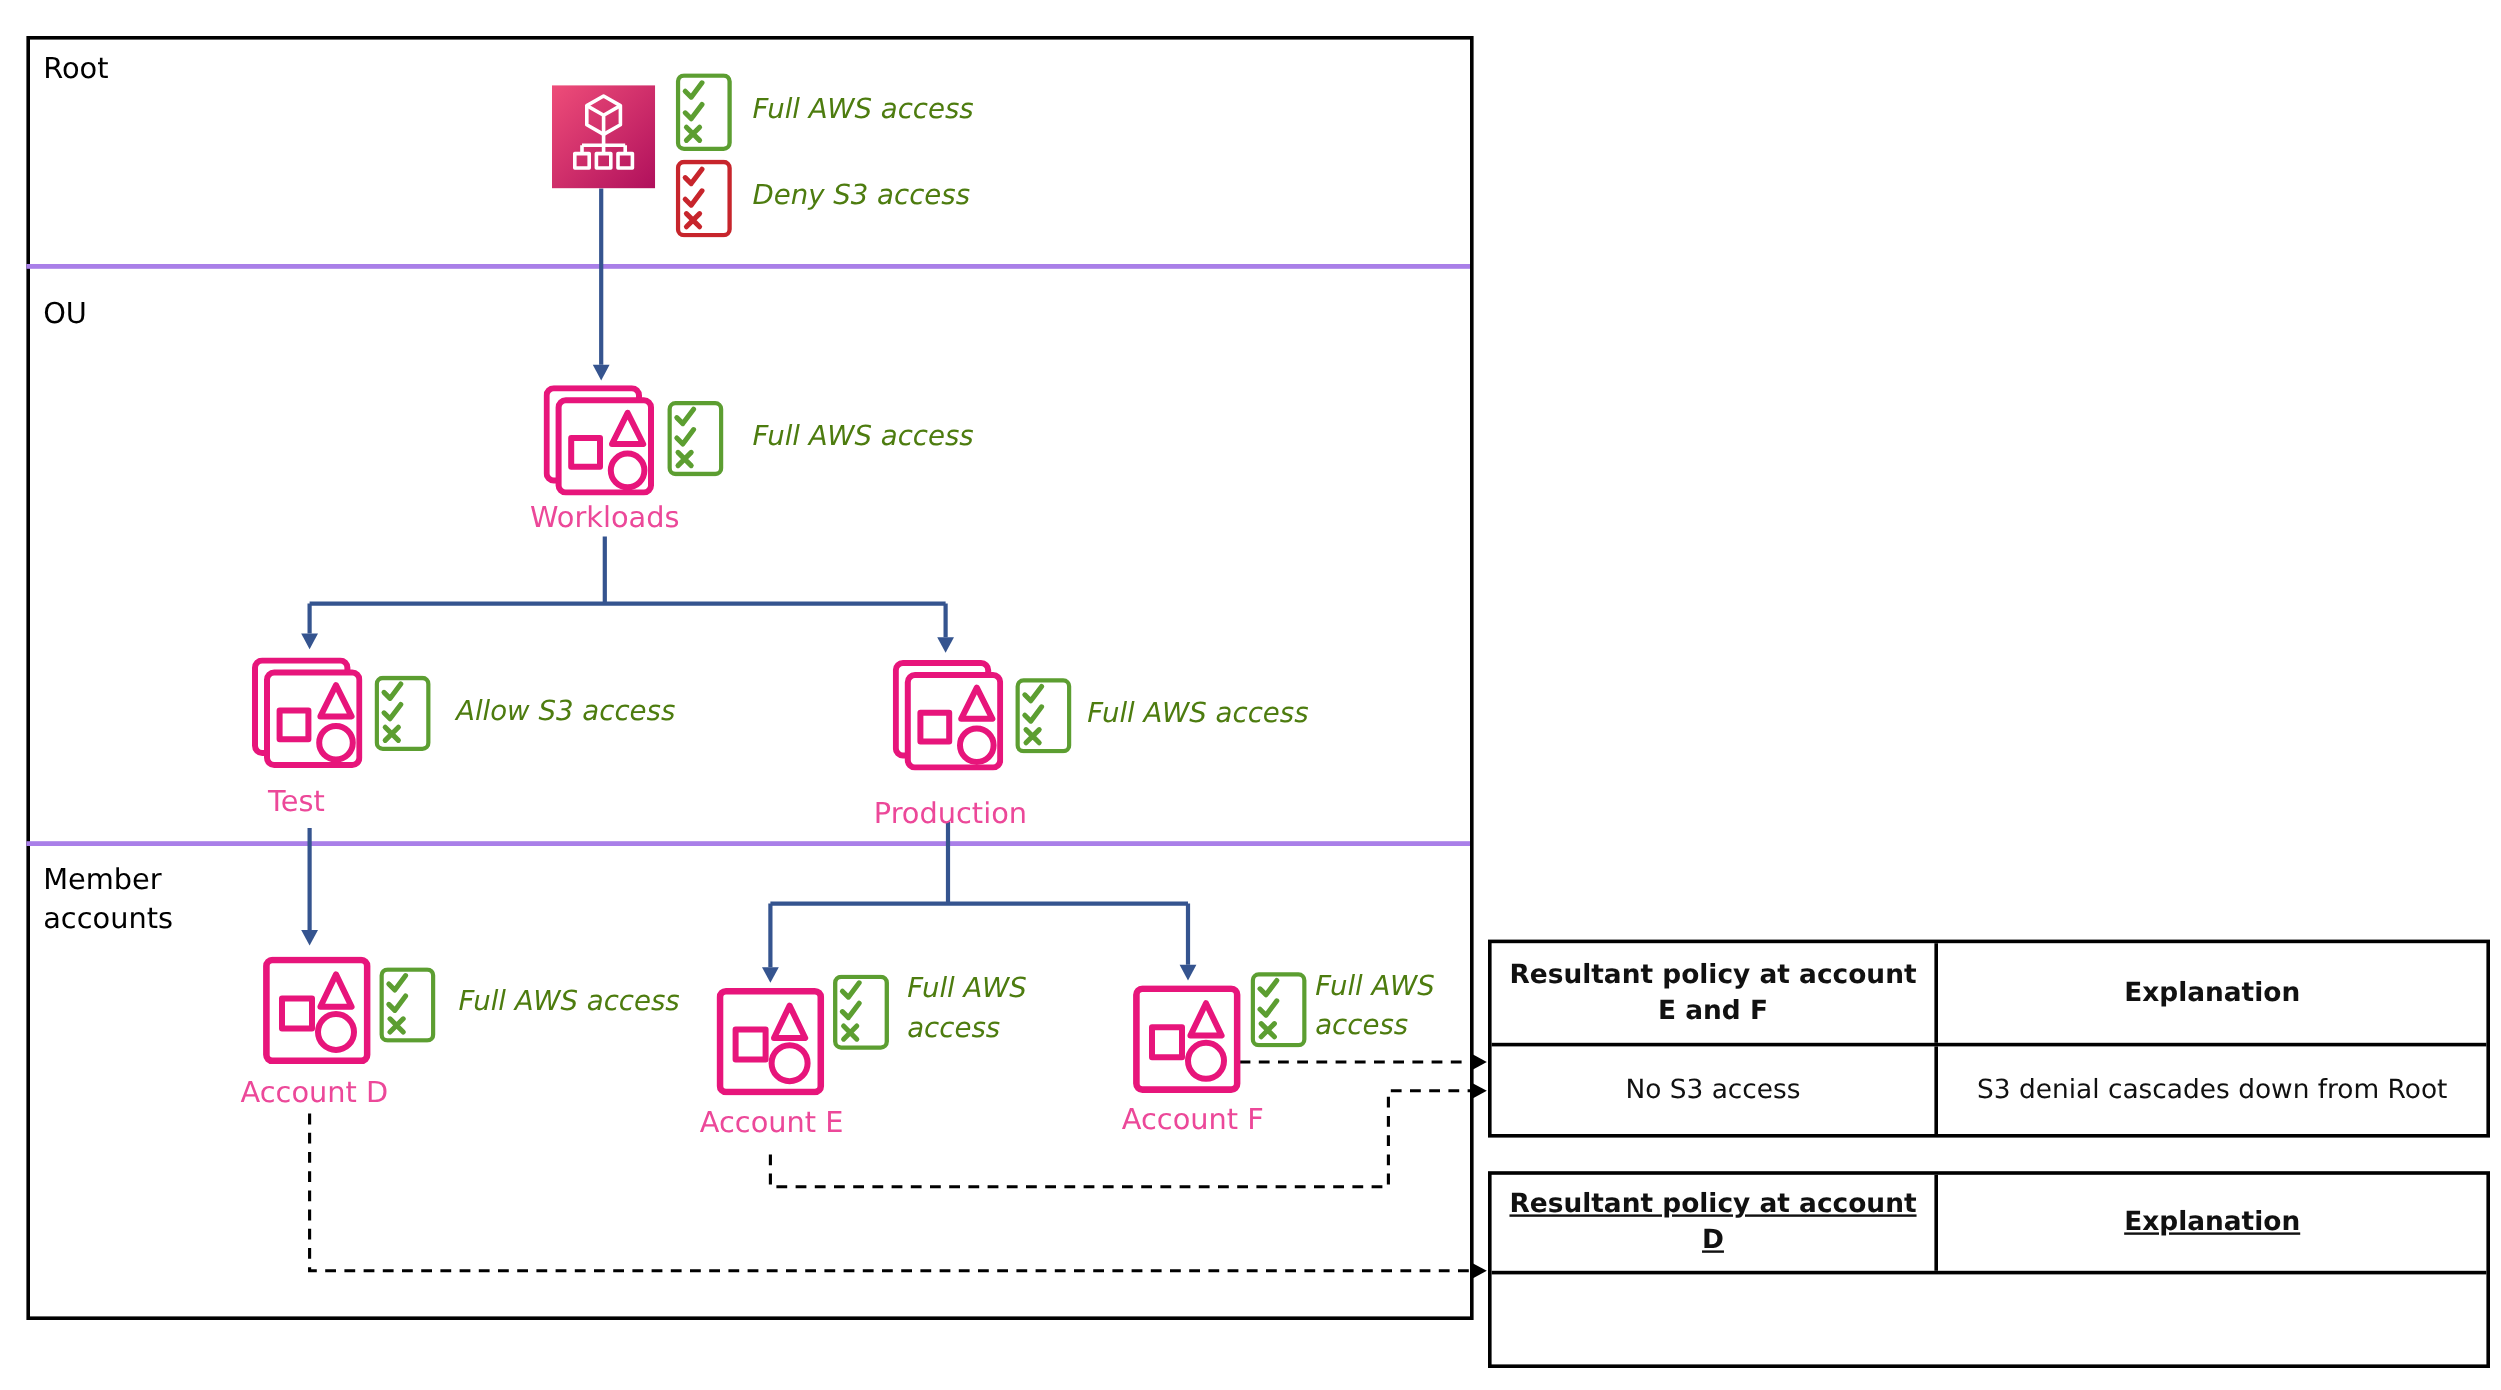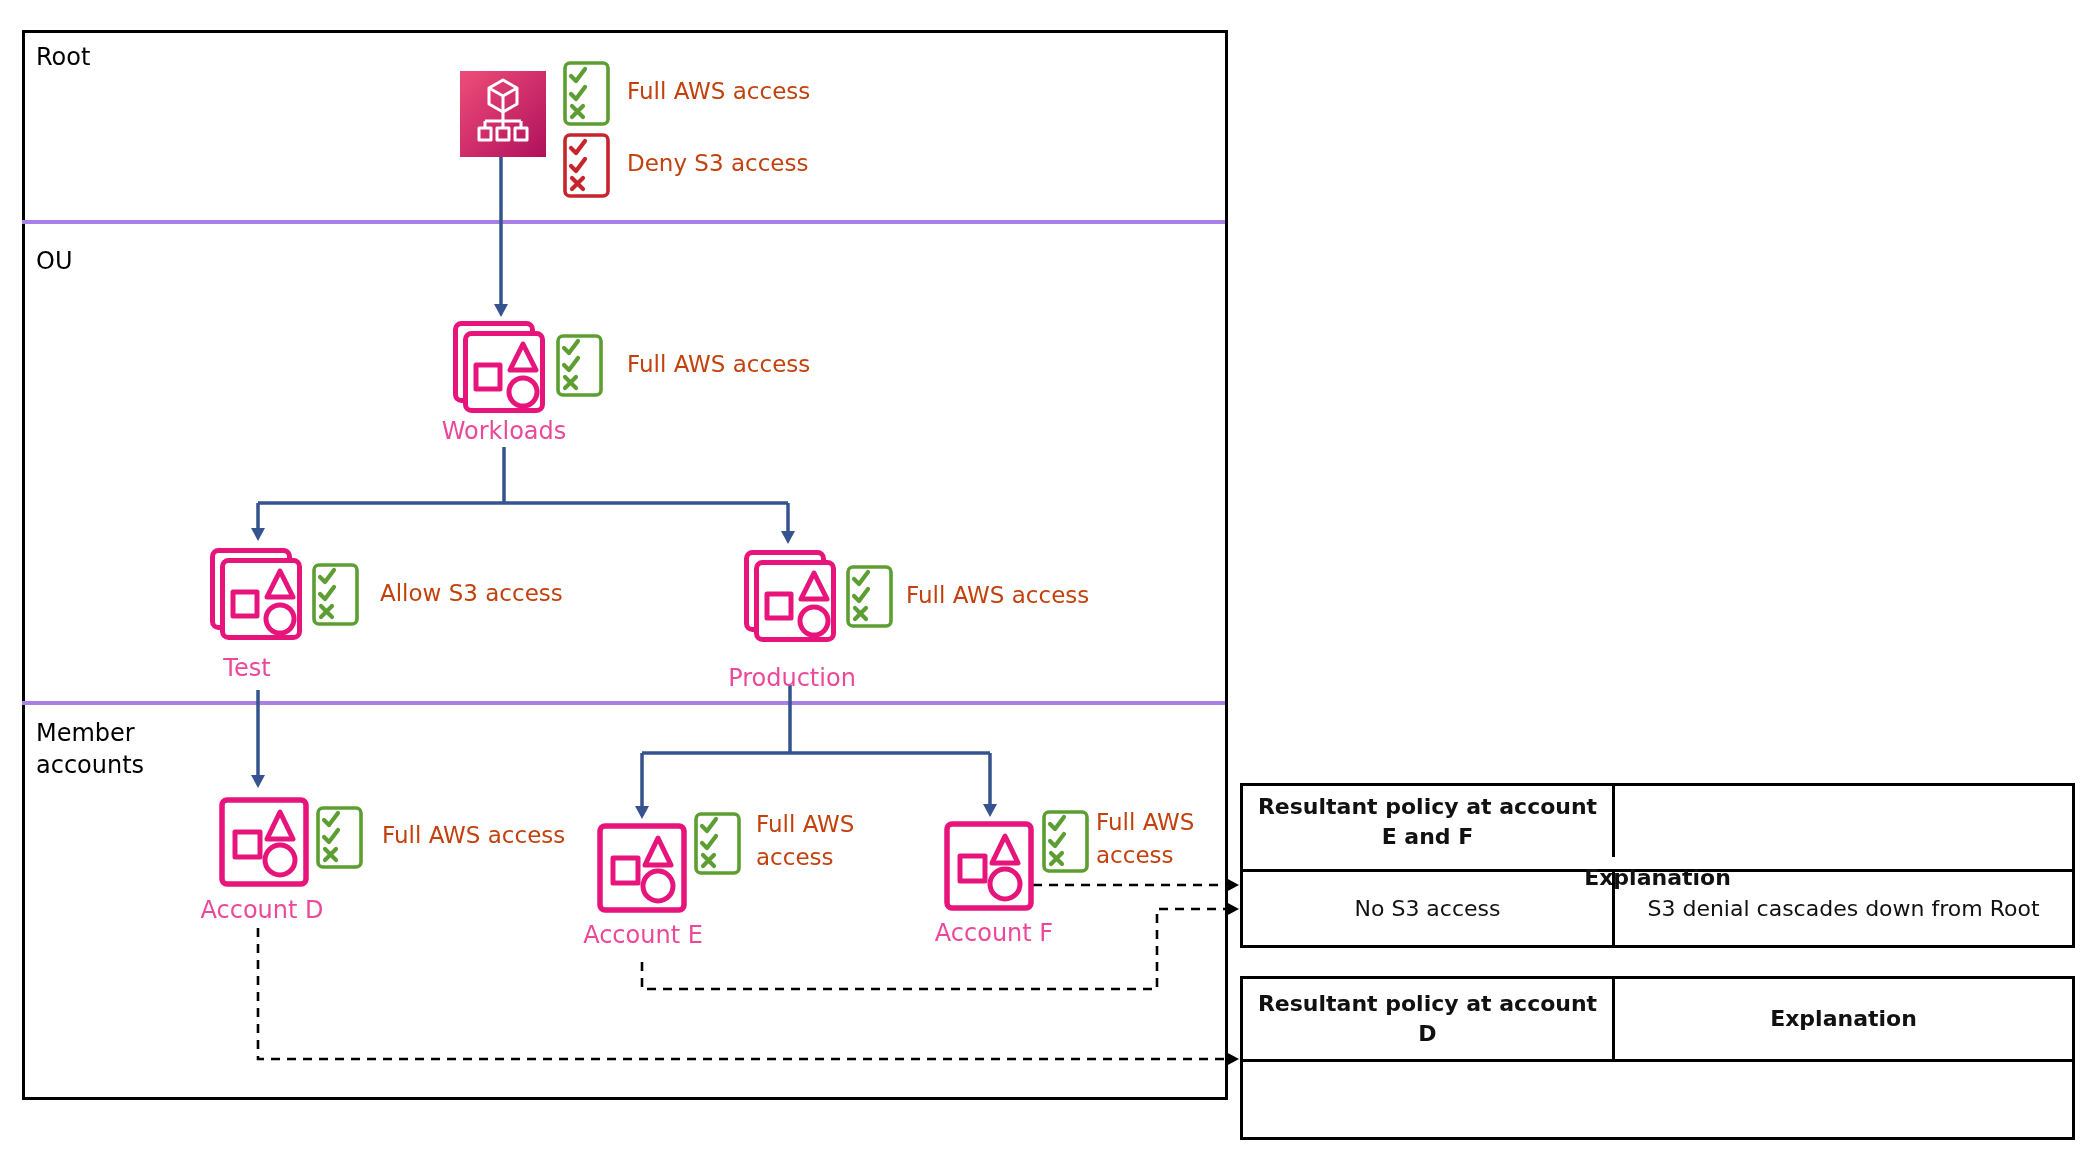--- a/index.html
+++ b/index.html
@@ -3,21 +3,21 @@
 <meta charset="utf-8">
 <style>
   html,body{margin:0;padding:0;background:#fff;}
   .canvas{
     position:relative;width:2084px;height:1158px;background:#fff;overflow:hidden;
     font-family:"DejaVu Sans","Liberation Sans",sans-serif;color:#111;
   }
   .outer-box{position:absolute;left:22px;top:30px;width:1200px;height:1064px;border:3px solid #000;background:transparent;}
   .divider{position:absolute;left:22px;width:1203px;height:4px;background:var(--purple,#A97FE8);}
   .section-label{position:absolute;font-size:24px;line-height:1.32;color:#000;}
-  .policy-text{position:absolute;font-size:23px;white-space:nowrap;color:#c2410c;}
+  .policy-text{position:absolute;font-size:23px;white-space:nowrap;color:#4d7c0f;font-style:italic;}
   .policy-text.wrap{white-space:normal;width:132px;line-height:1.42;}
   .node-label{position:absolute;font-size:24px;white-space:nowrap;transform:translateX(-50%);color:#ec4899;}
   svg{position:absolute;display:block;}
   .overlay{left:0;top:0;pointer-events:none;}
   
   .tbl{position:absolute;display:flex;flex-direction:column;border:3px solid #000;background:#fff;box-sizing:border-box;}
   .tbl .row{display:flex;flex:1;min-height:0;}
   .tbl .row.hdr{border-bottom:3px solid #000;flex:none;}
   .tbl .cell{display:flex;align-items:center;justify-content:center;text-align:center;
     font-size:22px;line-height:1.35;padding:6px 14px;box-sizing:border-box;}
@@ -214,30 +214,30 @@
     <g stroke="#5C9E31" stroke-width="4.2" fill="none" stroke-linecap="round" stroke-linejoin="round">
       <path d="M8,14 L13,19 L22,7"></path>
         <path d="M8,31 L13,36 L22,24"></path>
       <path d="M9,43 L20,54 M20,43 L9,54"></path>
     </g>
   </svg>
   <div class="policy-text wrap" style="left:1096px;top:806px;">Full AWS access</div>
   <div class="node-label" style="left:994px;top:919px;">Account F</div>
 
   <div class="tbl" style="left:1240px;top:783px;width:835px;height:165px;">
-    <div class="row hdr" style="height:83px;flex-direction:column;">
+    <div class="row hdr" style="height:83px;">
       <div class="cell c0">Resultant policy at account E and F</div>
       <div class="cell c1">Explanation</div>
     </div>
     <div class="row">
       <div class="cell c0">No S3 access</div>
       <div class="cell c1">S3 denial cascades down from Root</div>
     </div>
   </div>
 
   <div class="tbl" style="left:1240px;top:976px;width:835px;height:164px;">
-    <div class="row hdr" style="height:80px;">
+    <div class="row hdr" style="height:80px;text-decoration:underline;">
       <div class="cell c0">Resultant policy at account D</div>
       <div class="cell c1">Explanation</div>
     </div>
   </div>
 
 </div>
 
 </body></html>

